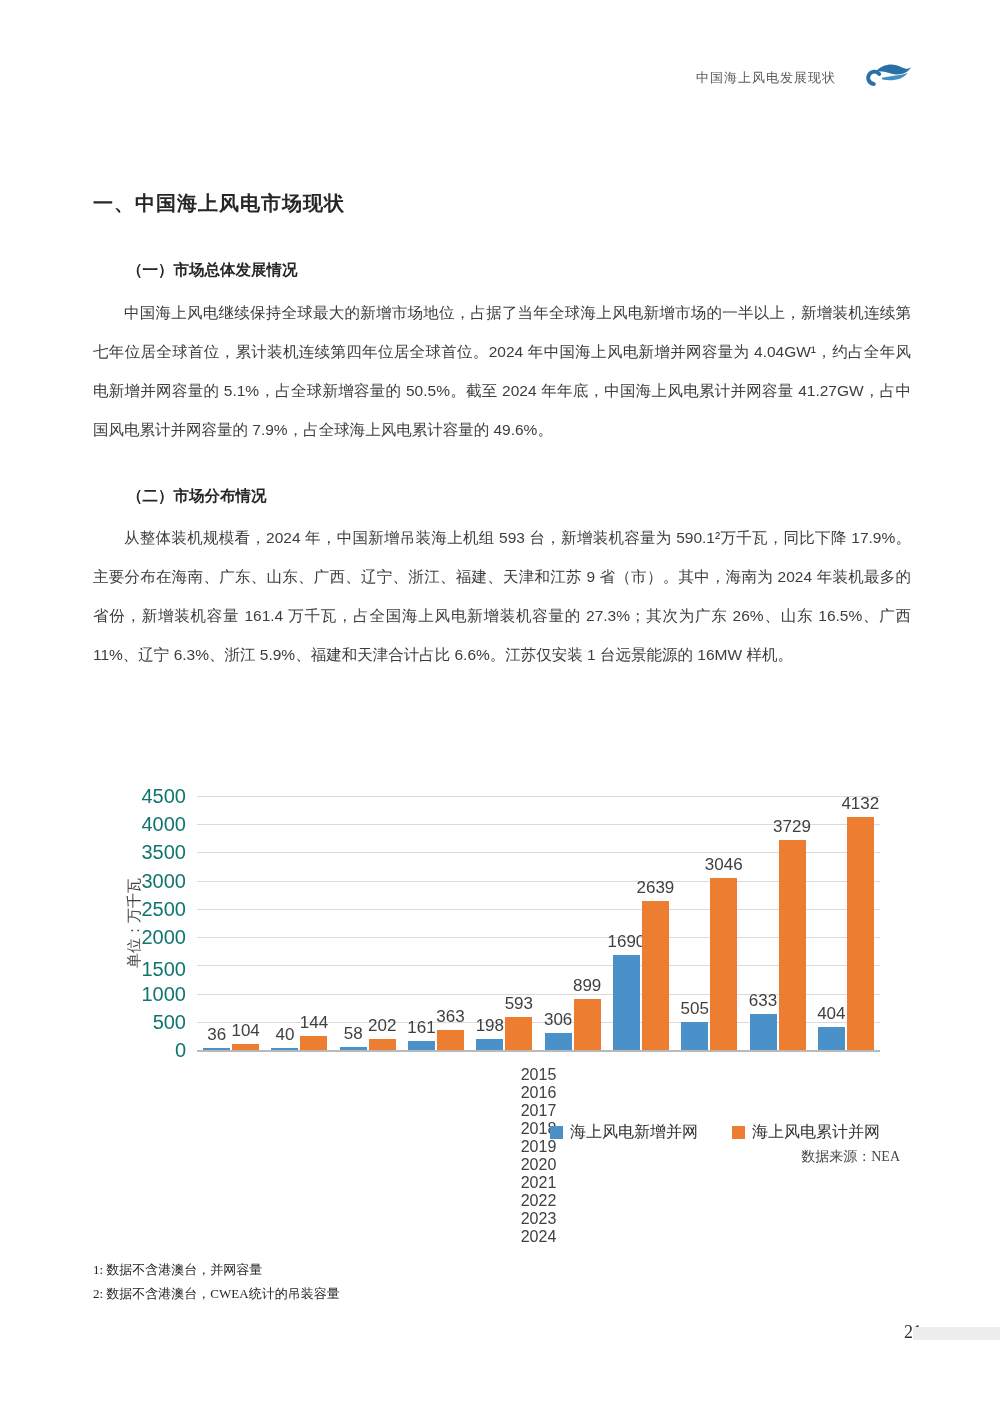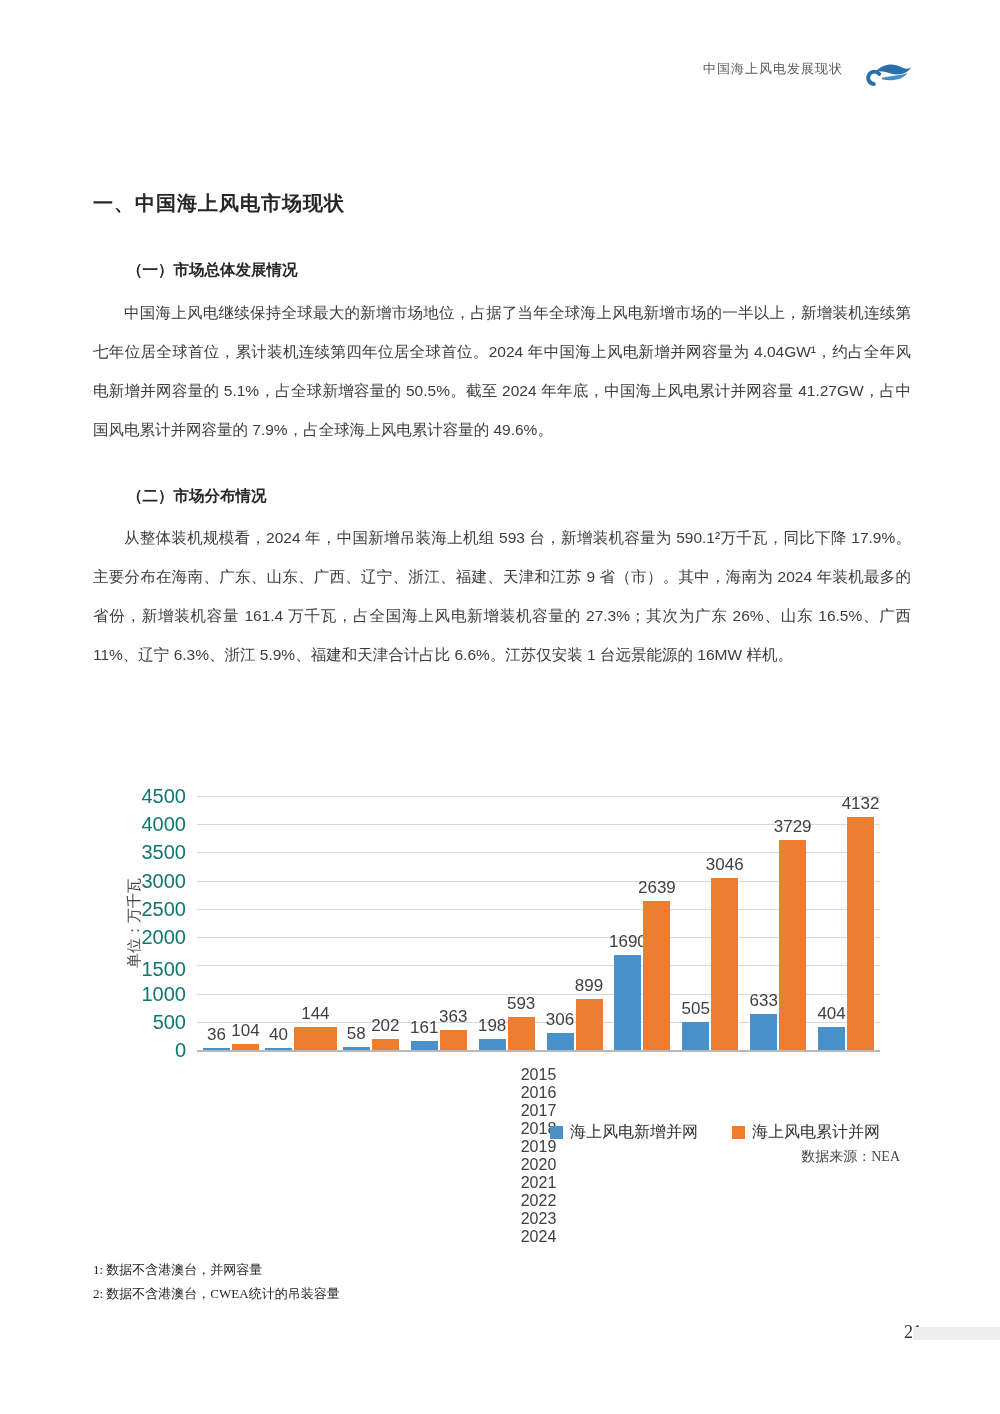--- a/index.html
+++ b/index.html
@@ -1,21 +1,21 @@
 <!DOCTYPE html>
 <html><head>
 <meta charset="utf-8">
 <style>
   html,body{margin:0;padding:0;background:#f2f2f2;}
   .page{
     position:relative;width:1000px;height:1414px;margin:0 auto;background:#ffffff;
     font-family:"Liberation Sans","DejaVu Sans",sans-serif;color:#3d3d3d;overflow:hidden;
   }
   
-  .header{position:absolute;top:60px;right:88px;display:flex;align-items:flex-start;gap:19px;}
+  .header{position:absolute;top:60px;right:88px;display:flex;align-items:center;gap:26px;}
   .header-title{font-size:13px;color:#595959;letter-spacing:1px;}
   
   .h1{position:absolute;left:93px;top:190px;font-size:20px;font-weight:bold;color:#262626;letter-spacing:1px;}
   .h2{position:absolute;left:127px;font-size:15.5px;font-weight:bold;color:#262626;}
   .h2.s1{top:260px;}
   .h2.s2{top:486px;}
   .para{position:absolute;left:93px;width:818px;font-size:15.5px;line-height:39px;
         text-align:justify;text-indent:2em;color:#3d3d3d;}
   .para.p1{top:293px;}
   .para.p2{top:518px;}
@@ -107,21 +107,21 @@
               <span class="val">36</span>
             </div>
             <div class="bar" style="height: 5.87022px; background: rgb(237, 125, 49);">
               <span class="val">104</span>
             </div>
           </div>
           <div class="group">
             <div class="bar" style="height: 2.25778px; background: rgb(74, 144, 201);">
               <span class="val">40</span>
             </div>
-            <div class="bar" style="height: 23px; background: rgb(237, 125, 49); padding-left: 16px;">
+            <div class="bar" style="height: 14px; background: rgb(237, 125, 49);">
               <span class="val">144</span>
             </div>
           </div>
           <div class="group">
             <div class="bar" style="height: 3.27378px; background: rgb(74, 144, 201);">
               <span class="val">58</span>
             </div>
             <div class="bar" style="height: 11.4018px; background: rgb(237, 125, 49);">
               <span class="val">202</span>
             </div>

